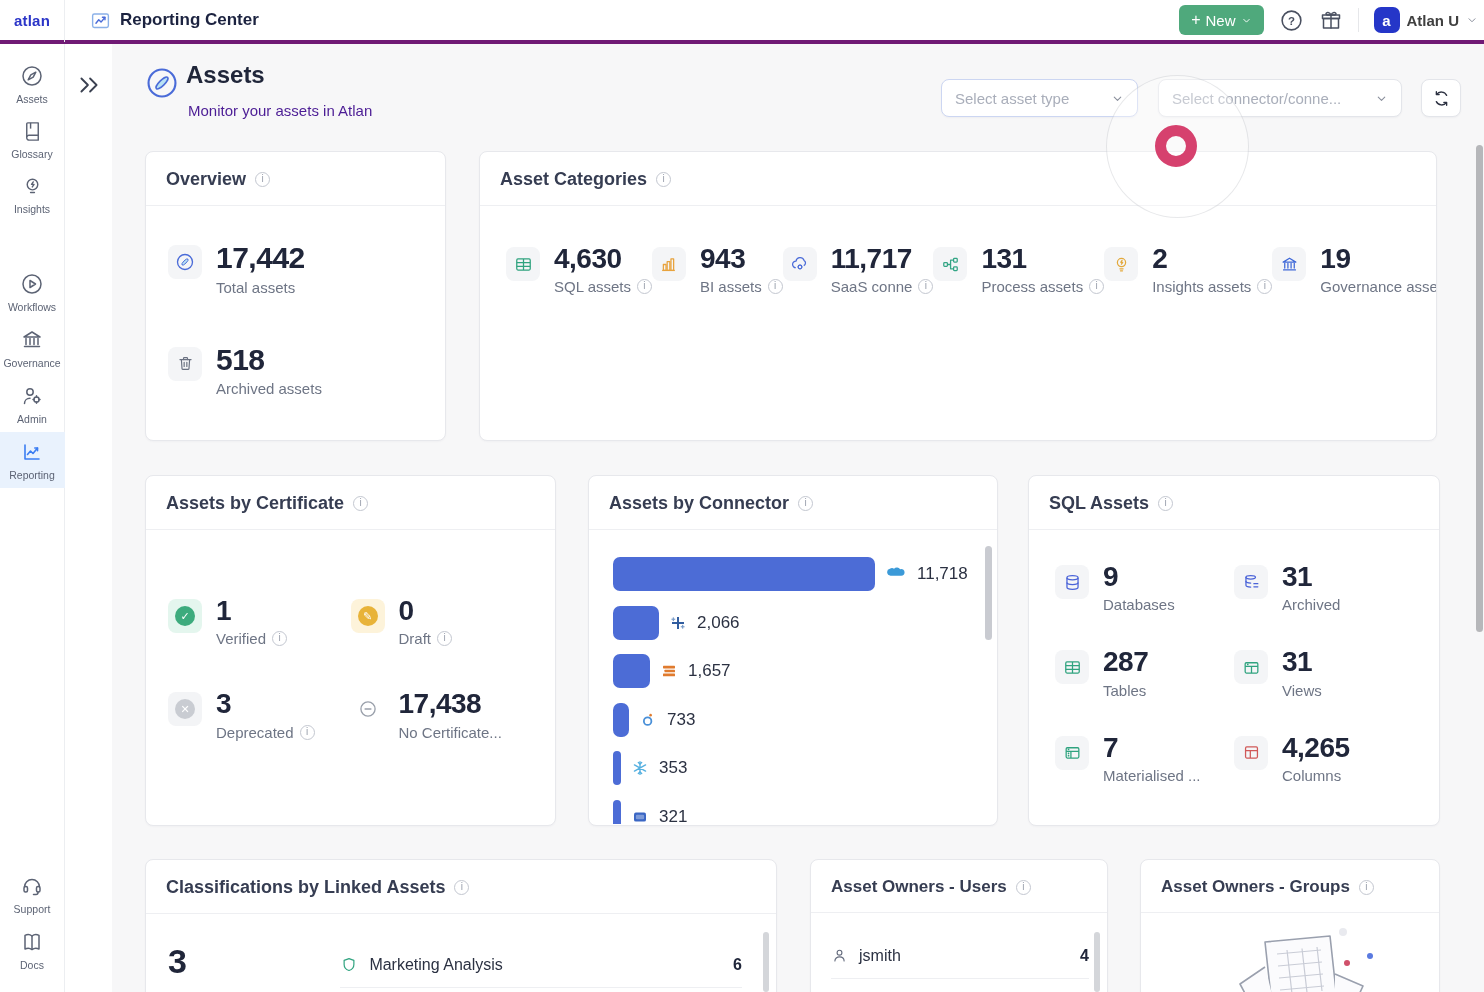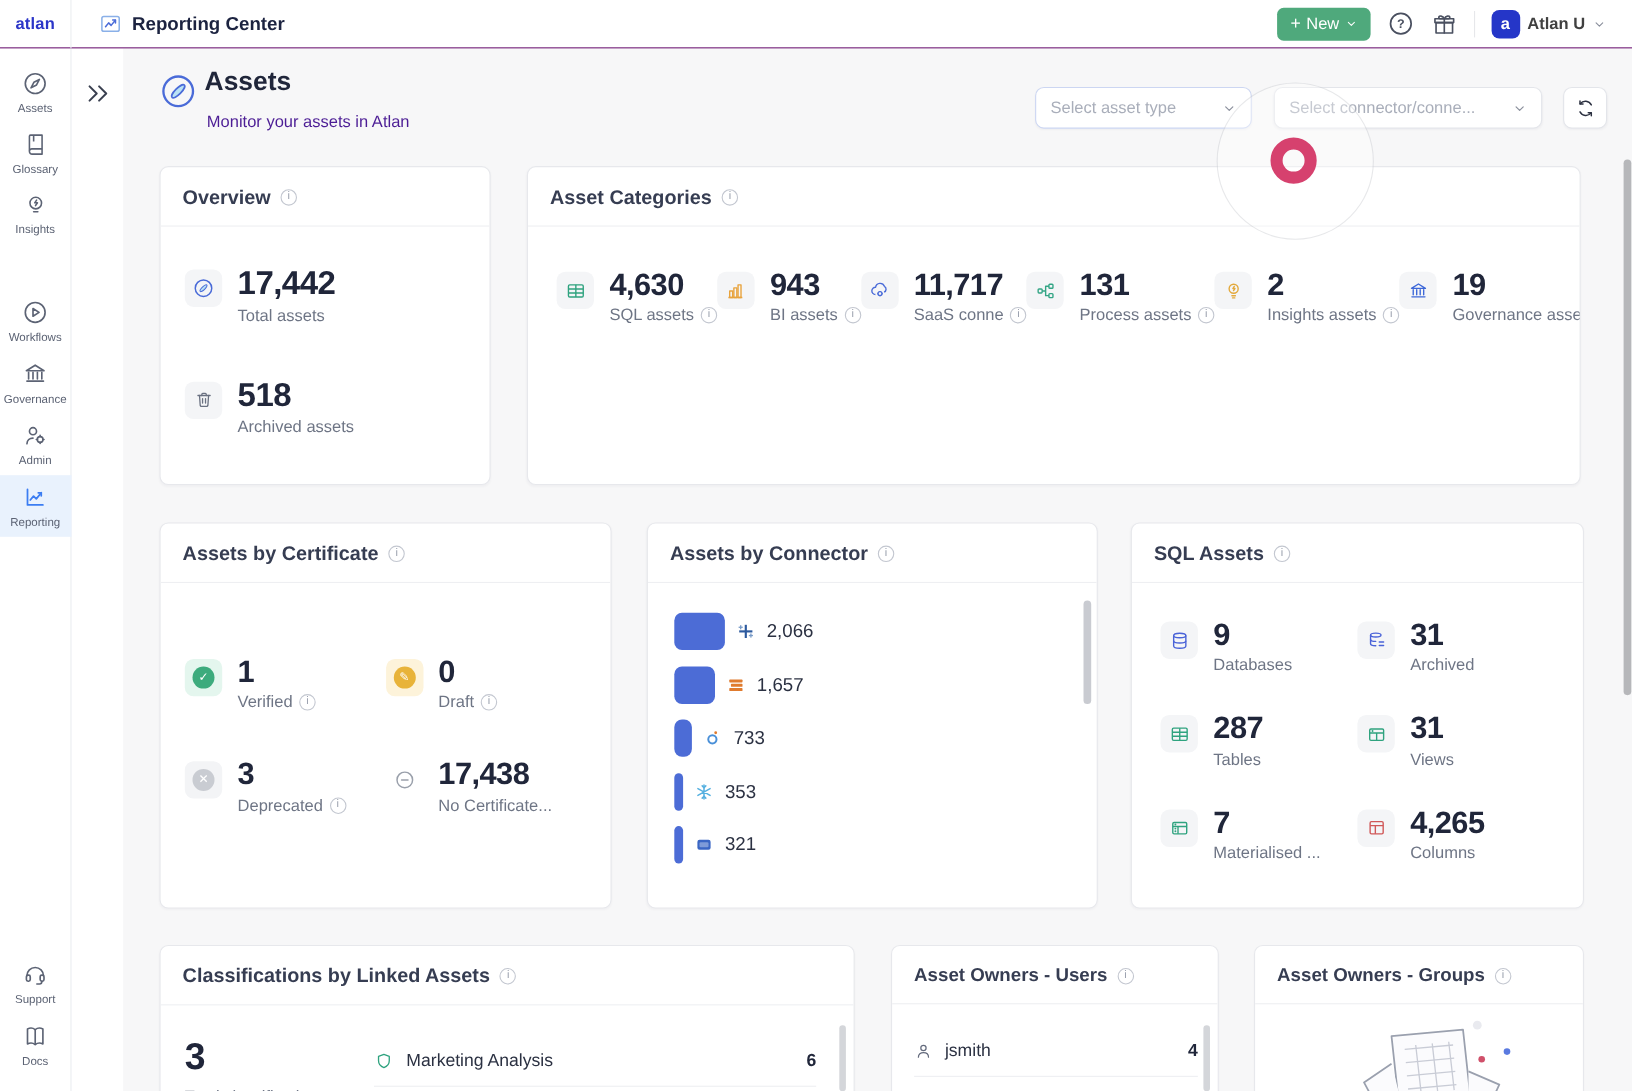--- a/index.html
+++ b/index.html
@@ -1,24 +1,24 @@
 <!DOCTYPE html>
 <html><head>
 <meta charset="utf-8">
 <style>
   *{box-sizing:border-box;margin:0;padding:0}
   html,body{width:1484px;height:992px;overflow:hidden}
   body{font-family:"Liberation Sans",sans-serif;background:#f7f7f8;color:#232938;position:relative}
   svg{display:block}
 
   
-  .topbar{position:absolute;top:0;left:0;right:0;height:44px;background:#fff;border-bottom:1px solid #701a75;display:flex;align-items:center;z-index:30}
+  .topbar{position:absolute;top:0;left:0;right:0;height:44px;background:#fff;border-bottom:4px solid #701a75;display:flex;align-items:center;z-index:30}
   .logo-box{width:65px;height:44px;display:flex;align-items:center;justify-content:center;border-right:1px solid #eceef1;font-weight:bold;color:#2b35c8;font-size:15px;letter-spacing:.2px}
   .tb-title{display:flex;align-items:center;gap:9px;margin-left:25px;font-size:17px;font-weight:700;color:#1c2340}
-  .tb-right{margin-left:auto;display:flex;align-items:center;gap:15px;padding-right:24px}
+  .tb-right{margin-left:auto;display:flex;align-items:center;gap:15px;padding-right:6px}
   .new-btn{background:#4fa97c;color:#fff;border:none;border-radius:6px;height:30px;padding:0 12px;font-size:15px;display:flex;align-items:center;gap:5px;font-family:inherit;cursor:pointer}
   .new-btn .plus::before{content:"+";font-size:16px}
   .tb-divider{width:1px;height:24px;background:#e6e7ea}
   .avatar{width:26px;height:26px;border-radius:7px;background:#2536c8;color:#fff;font-weight:bold;font-size:15px;display:flex;align-items:center;justify-content:center}
   .user-name{font-size:15px;font-weight:600;color:#404040}
   .user-wrap{display:flex;align-items:center;gap:7px;cursor:pointer}
 
   
   .sidebar{position:absolute;top:44px;left:0;bottom:0;width:65px;background:#fff;border-right:1px solid #eceef1;display:flex;flex-direction:column;align-items:center;padding-top:12px;z-index:20}
   .side-item{width:65px;padding:8px 0 7px;display:flex;flex-direction:column;align-items:center;gap:5px;font-size:10.5px;color:#5c6374;cursor:pointer}
@@ -462,20 +462,29 @@
       </div>
     </div>
   </div>
 
   <div class="card" style="left:476px;top:431px;width:410px;height:351px">
     <div class="card-head">
         <span>Assets by Connector</span>
         <span class="info"></span>
       </div>
     <div class="chart">
+      <div class="crow">
+        <div class="cbar" style="width: 262px; background: rgb(76, 108, 214);"></div>
+        <span>
+            <svg width="22" height="16" viewBox="0 0 28 20">
+              <path d="M11.5 3.2a5 5 0 0 1 7.8.6 4.2 4.2 0 0 1 5.6 4 4.3 4.3 0 0 1-4.3 4.3H7.2a4.4 4.4 0 0 1-1-8.7 4.8 4.8 0 0 1 5.3-.2z" fill="#3b9ad8"></path>
+            </svg>
+          </span>
+        <span class="cval">11,718</span>
+      </div>
       <div class="crow">
         <div class="cbar" style="width: 46px; background: rgb(76, 108, 214);"></div>
         <span>
             <svg width="18" height="18" viewBox="0 0 24 24">
               <g fill="#2d5a9e">
                 <rect x="10.7" y="4" width="2.6" height="16"></rect>
                 <rect x="4" y="10.7" width="16" height="2.6"></rect>
               </g>
               <g fill="#7a9cc8">
                 <rect x="5" y="4.5" width="1.6" height="5"></rect>

